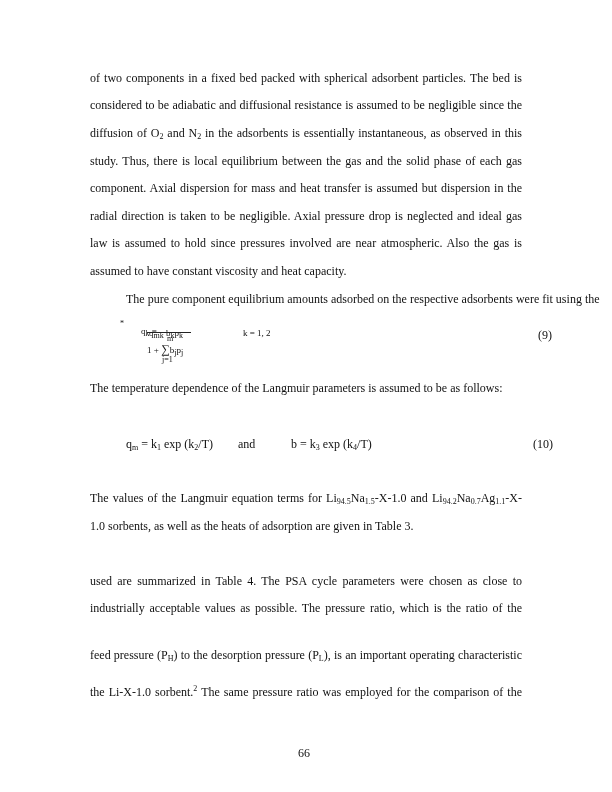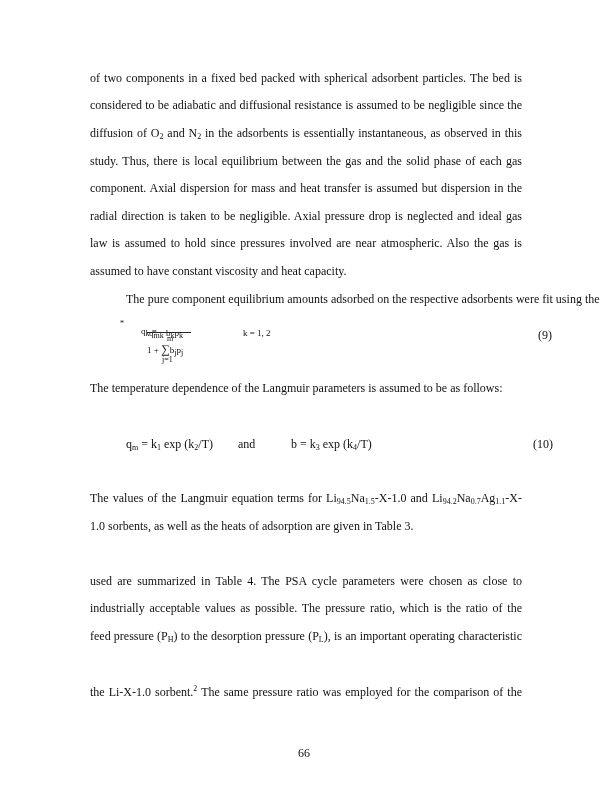--- a/index.html
+++ b/index.html
@@ -61,17 +61,17 @@
   <div class="eq10" style="left:126px"><span>q</span><sub>m</sub><span> = k</span><sub>1</sub><span> exp (k</span><sub>2</sub><span>/T)</span></div>
   <div class="eq10" style="left:238px">and</div>
   <div class="eq10" style="left:291px"><span>b = k</span><sub>3</sub><span>  exp (k</span><sub>4</sub><span>/T)</span></div>
   <div class="eqnum" style="top:437px;left:533px">(10)</div>
 
   <div class="line" style="top:491px"><span>The values of the Langmuir equation terms for Li</span><sub>94.5</sub><span>Na</span><sub>1.5</sub><span>-X-1.0 and Li</span><sub>94.2</sub><span>Na</span><sub>0.7</sub><span>Ag</span><sub>1.1</sub><span>-X-</span></div>
   <div class="line last" style="top:519px">1.0 sorbents, as well as the heats of adsorption are given in Table 3.</div>
 
   <div class="line" style="top:574px">used are summarized in Table 4.  The PSA cycle parameters were chosen as close to</div>
   <div class="line" style="top:601px">industrially acceptable values as possible.  The pressure ratio, which is the ratio of the</div>
-  <div class="line" style="top:629px"><span>feed pressure (P</span><sub>H</sub><span>) to the desorption pressure (P</span><sub>L</sub><span>), is an important operating characteristic</span></div>
+  <div class="line" style="top:648px"><span>feed pressure (P</span><sub>H</sub><span>) to the desorption pressure (P</span><sub>L</sub><span>), is an important operating characteristic</span></div>
   <div class="line" style="top:685px"><span>the Li-X-1.0 sorbent.</span><sup>2</sup><span>  The same pressure ratio was employed for the comparison of the</span></div>
 
   <div class="pagenum">66</div>
 </div>
 
 </body></html>

